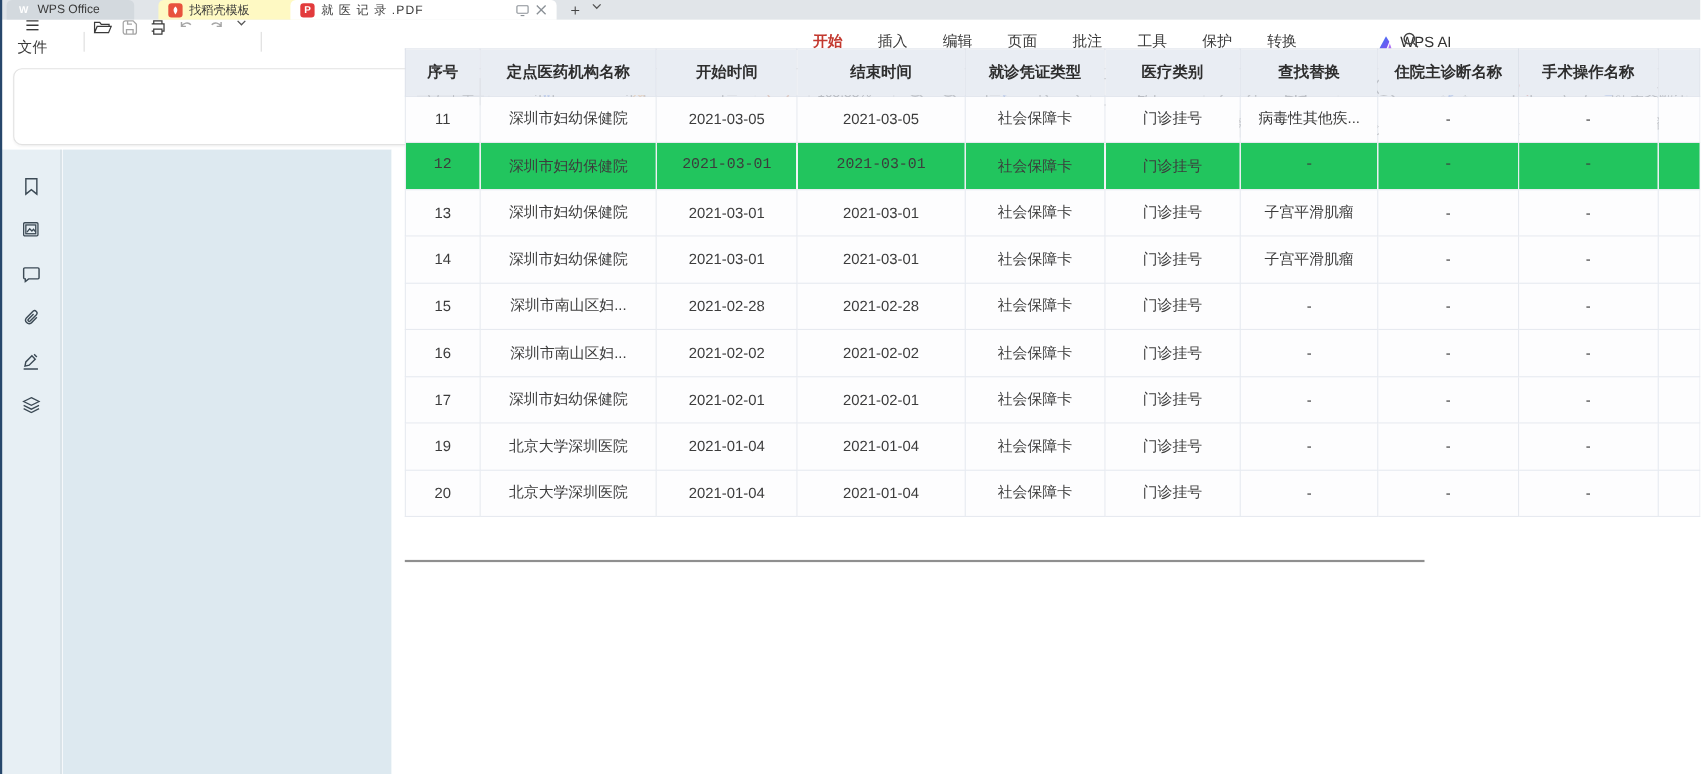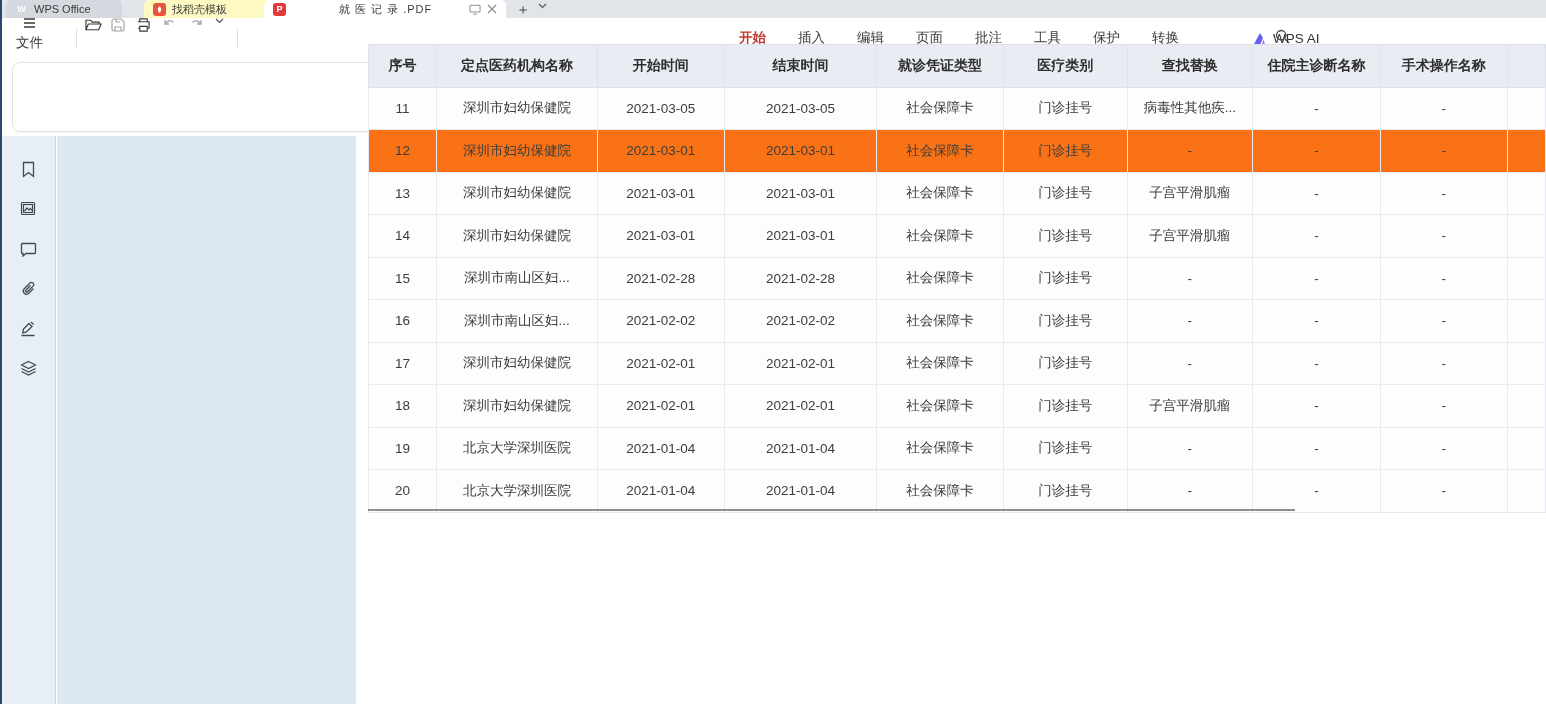--- a/index.html
+++ b/index.html
@@ -55,21 +55,21 @@
   .content { position:absolute; left:0; top:136px; width:1546px; height:568px; }
   .rail { position:absolute; left:0; top:0; width:56px; height:568px; background:#e7eff4; border-right:1px solid #ccd7de; }
   .rail .ric { position:absolute; left:19px; width:18px; height:18px; display:flex; align-items:center; justify-content:center; }
   .pane { position:absolute; left:57px; top:0; width:299px; height:568px; background:#dde9f0; }
   .page { position:absolute; left:356px; top:0; width:1190px; height:568px; background:#fff; }
 
   
   .doc-table { position:absolute; left:368px; top:44px; border-collapse:collapse; table-layout:fixed; }
   .doc-table th, .doc-table td { border:1px solid #e7eaf0; text-align:center; overflow:hidden; white-space:nowrap; font-size:13.5px; color:#3c3c3c; height:42.5px; padding:0 4px; }
   .doc-table th { background:#e9edf3; font-weight:bold; color:#2e2e2e; border-color:#dde2ea; font-size:14px; }
-  .doc-table tr.hl td { background:#f97316; }
+  .doc-table tr.hl td { background:#22c55e;font-family:Liberation Mono, monospace; }
   .doc-table td { background:#fdfdfe; }
   .bottom-line { position:absolute; left:368px; top:509px; width:927px; height:2px; background:#8f8f8f; }
 
   .ic { display:inline-flex; align-items:center; justify-content:center; }
   .ic svg { display:block; }
 </style>
 </head>
 <body>
 
 <div id="window">
@@ -83,21 +83,21 @@
     <div class="tab tab-2">
       <span class="badge badge-docer ic">
         <svg width="9" height="9" viewBox="0 0 10 10">
             <path d="M5 1 C7 3 8 5 5 9 C2 5 3 3 5 1Z" fill="#fff"></path>
           </svg>
       </span>
       <span>找稻壳模板</span>
     </div>
     <div class="tab tab-3">
       <span class="badge badge-pdf">P</span>
-      <span style="letter-spacing:1px;margin-left:47px;">就 医 记 录 .PDF</span>
+      <span style="letter-spacing:1px;">就 医 记 录 .PDF</span>
       <span class="spacer"></span>
       <span class="tab-ic ic">
         <svg width="12" height="11" viewBox="0 0 14 13" fill="none" stroke="#8a9096" stroke-width="1.2">
             <rect x="1" y="1.5" width="12" height="8" rx="1"></rect>
             <path d="M5 12h4"></path>
           </svg>
       </span>
       <span class="tab-ic ic">
         <svg width="10" height="10" viewBox="0 0 10 10" stroke="#8a9096" stroke-width="1.2">
             <path d="M1 1l8 8M9 1l-8 8"></path>
@@ -631,32 +631,20 @@
           <td>2021-02-01</td>
           <td>2021-02-01</td>
           <td>社会保障卡</td>
           <td>门诊挂号</td>
           <td>-</td>
           <td>-</td>
           <td>-</td>
           <td></td>
         </tr>
         <tr>
-          <td>18</td>
-          <td>深圳市妇幼保健院</td>
-          <td>2021-02-01</td>
-          <td>2021-02-01</td>
-          <td>社会保障卡</td>
-          <td>门诊挂号</td>
-          <td>子宫平滑肌瘤</td>
-          <td>-</td>
-          <td>-</td>
-          <td></td>
-        </tr>
-        <tr>
           <td>19</td>
           <td>北京大学深圳医院</td>
           <td>2021-01-04</td>
           <td>2021-01-04</td>
           <td>社会保障卡</td>
           <td>门诊挂号</td>
           <td>-</td>
           <td>-</td>
           <td>-</td>
           <td></td>

